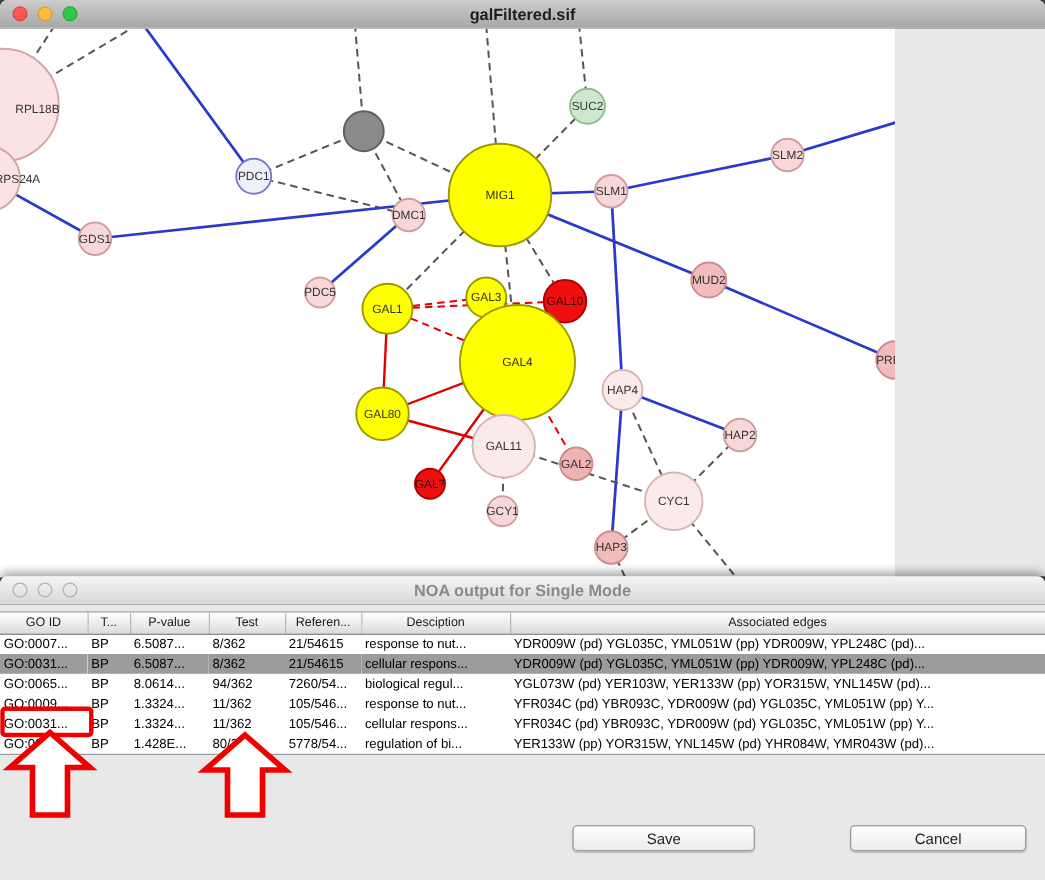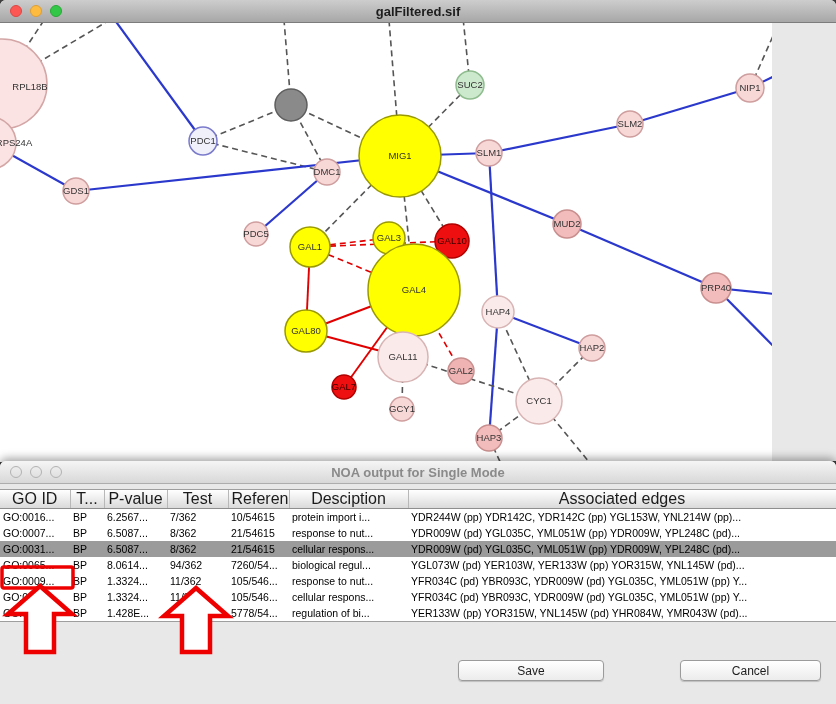--- a/index.html
+++ b/index.html
@@ -25,36 +25,36 @@
   .titlebar.inactive .title{color:#8a8a8a;}
   .traffic{position:absolute;left:10px;top:5px;display:flex;gap:8px;}
   .light{width:12px;height:12px;border-radius:50%;box-sizing:border-box;display:inline-block;}
   .light.red{background:#fc5753;border:1px solid #de4643;}
   .light.yellow{background:#fdbc40;border:1px solid #dd9f34;}
   .light.green{background:#33c748;border:1px solid #27aa35;}
   .light.hollow{background:transparent;border:1.5px solid #b2b2b2;}
 
   
   .graph-window{top:0;height:461px;border-radius:6px 6px 0 0;}
-  .graph-canvas{position:relative;width:772px;height:439px;background:#ffffff;overflow:hidden;}
+  .graph-canvas{position:relative;width:716px;height:439px;background:#ffffff;overflow:hidden;}
   #graph-svg{display:block;}
   #graph-svg text{font-family:"Liberation Sans",sans-serif;}
 
   
   .noa-window{
     top:461px;height:255px;border-radius:6px 6px 0 0;
     box-shadow:0 -3px 8px rgba(0,0,0,0.35);
   }
   .table-wrap{margin-top:5px;background:#ffffff;border-top:1px solid #9e9e9e;border-bottom:1px solid #9e9e9e;}
   table#noa-table{border-collapse:collapse;table-layout:fixed;width:836px;}
   #noa-table th{
     height:17px;padding:0 3px;box-sizing:border-box;
     background:linear-gradient(180deg,#ffffff,#dadada);
     border-right:1px solid #b8b8b8;border-bottom:1px solid #8e8e8e;
-    font-weight:normal;font-size:16px;color:#1b1b1b;text-align:center;
+    font-weight:normal;font-size:10px;color:#1b1b1b;text-align:center;
     white-space:nowrap;overflow:hidden;
   }
   #noa-table td{
     height:16px;padding:0 3px;box-sizing:border-box;
     font-size:10.5px;color:#000;text-align:left;
     white-space:nowrap;overflow:hidden;
   }
   #noa-table tr.selected td{background:#9b9b9b;}
   .mac-btn{
     position:absolute;height:21px;
@@ -220,29 +220,20 @@
               <th>T...</th>
               <th>P-value</th>
               <th>Test</th>
               <th>Referen...</th>
               <th>Desciption</th>
               <th>Associated edges</th>
             </tr>
           </thead>
           <tbody>
             <tr>
-              <td>GO:0016...</td>
-              <td>BP</td>
-              <td>6.2567...</td>
-              <td>7/362</td>
-              <td>10/54615</td>
-              <td>protein import i...</td>
-              <td>YDR244W (pp) YDR142C, YDR142C (pp) YGL153W, YNL214W (pp)...</td>
-            </tr>
-            <tr>
               <td>GO:0007...</td>
               <td>BP</td>
               <td>6.5087...</td>
               <td>8/362</td>
               <td>21/54615</td>
               <td>response to nut...</td>
               <td>YDR009W (pd) YGL035C, YML051W (pp) YDR009W, YPL248C (pd)...</td>
             </tr>
             <tr class="selected">
               <td>GO:0031...</td>

